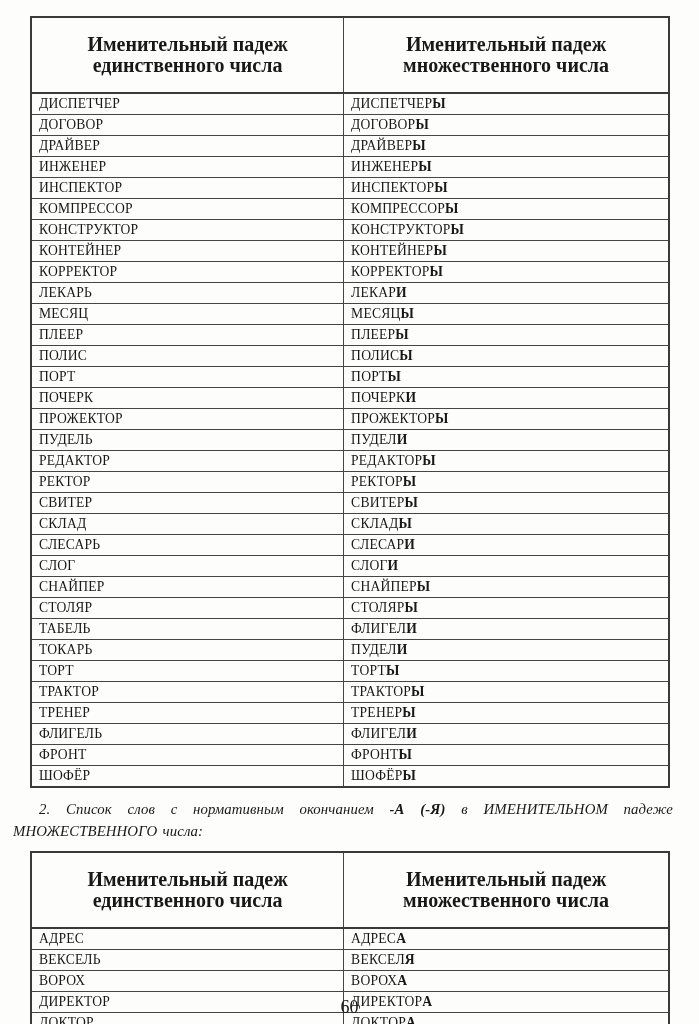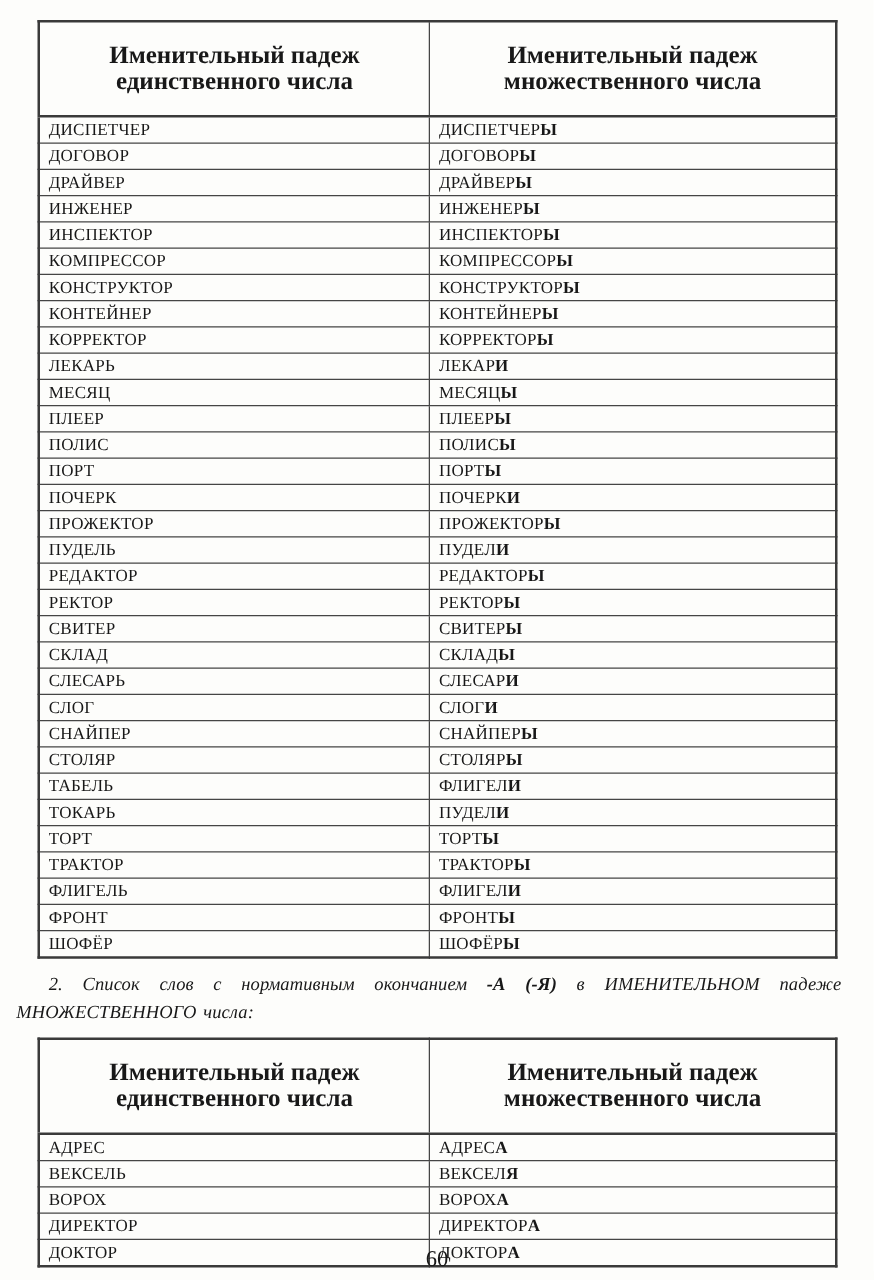--- a/index.html
+++ b/index.html
@@ -213,20 +213,24 @@
         </tr>
         <tr>
           <td>ТОРТ</td>
           <td><span>ТОРТ</span><b>Ы</b></td>
         </tr>
         <tr>
           <td>ТРАКТОР</td>
           <td><span>ТРАКТОР</span><b>Ы</b></td>
         </tr>
         <tr>
+          <td>ТРЕНЕР</td>
+          <td><span>ТРЕНЕР</span><b>Ы</b></td>
+        </tr>
+        <tr>
           <td>ФЛИГЕЛЬ</td>
           <td><span>ФЛИГЕЛ</span><b>И</b></td>
         </tr>
         <tr>
           <td>ФРОНТ</td>
           <td><span>ФРОНТ</span><b>Ы</b></td>
         </tr>
         <tr>
           <td>ШОФЁР</td>
           <td><span>ШОФЁР</span><b>Ы</b></td>

